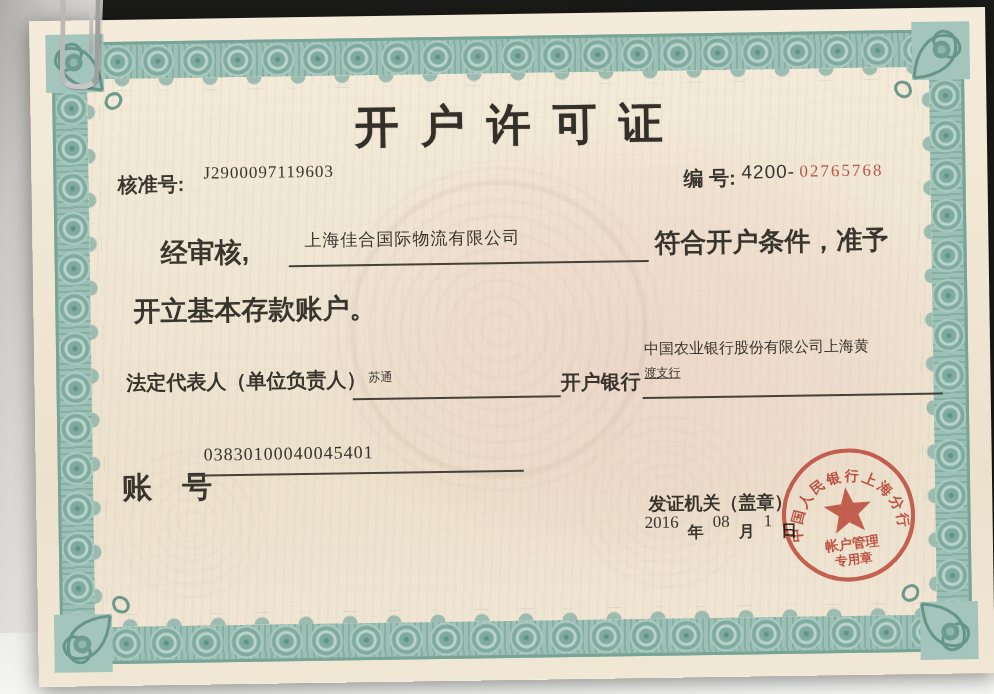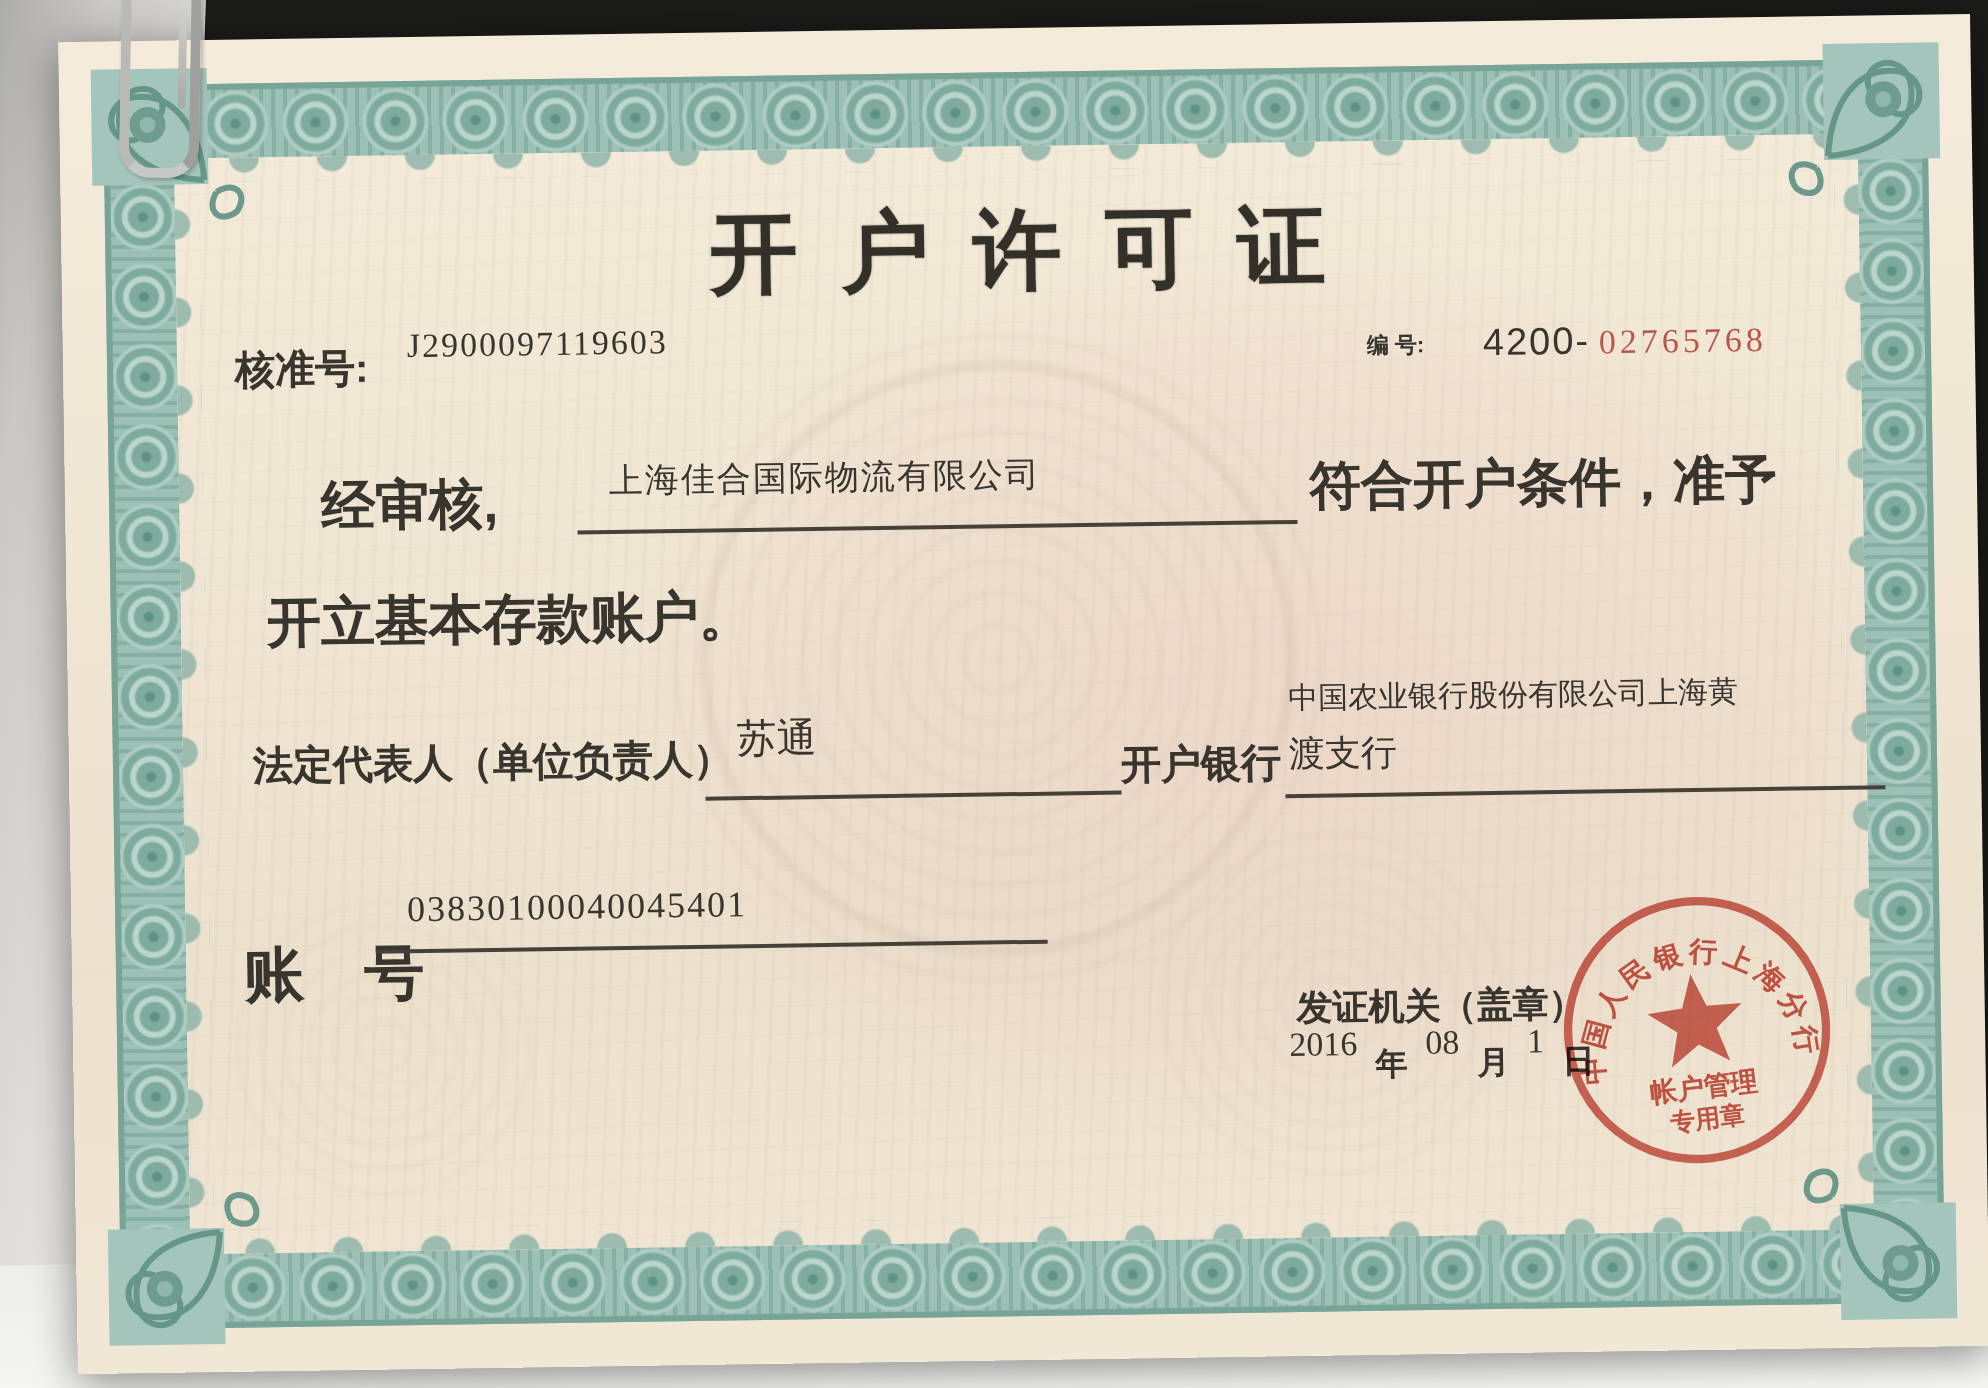--- a/index.html
+++ b/index.html
@@ -174,37 +174,37 @@
         <circle cx="30" cy="30" r="9" fill="#6f9c90"></circle>
         <circle cx="30" cy="30" r="4" fill="#8fb7ac"></circle>
       </svg>
     </div>
 
     <div class="t title">开户许可证</div>
 
     <div class="t lbl" style="left:86px;top:152px;font-size:20px;">核准号:</div>
     <div class="t serif" style="left:172px;top:145px;font-size:17px;letter-spacing:1px;">J2900097119603</div>
 
-    <div class="t lbl" style="left:652px;top:154px;font-size:11px;">编 号:</div>
+    <div class="t lbl" style="left:652px;top:154px;font-size:20px;">编 号:</div>
     <div class="t" style="left:710px;top:151px;font-size:19px;letter-spacing:1px;">4200-</div>
     <div class="t serif red" style="left:768px;top:152px;font-size:17px;letter-spacing:2px;">02765768</div>
 
     <div class="t lbl" style="left:128px;top:216px;font-size:27px;">经审核,</div>
     <div class="t serif" style="left:272px;top:212px;font-size:17px;letter-spacing:1px;">上海佳合国际物流有限公司</div>
     <div class="uline" style="left:256px;top:248px;width:360px;"></div>
     <div class="t lbl" style="left:622px;top:214px;font-size:26px;">符合开户条件，准予</div>
     <div class="t lbl" style="left:100px;top:274px;font-size:27px;">开立基本存款账户。</div>
 
     <div class="t lbl" style="left:92px;top:350px;font-size:20px;">法定代表人（单位负责人）</div>
-    <div class="t serif" style="left:334px;top:340px;font-size:20px;">苏通</div>
+    <div class="t serif" style="left:334px;top:353px;font-size:12px;">苏通</div>
     <div class="uline" style="left:318px;top:382px;width:208px;"></div>
 
     <div class="t lbl" style="left:526px;top:356px;font-size:20px;">开户银行</div>
     <div class="t serif" style="left:610px;top:328px;font-size:15px;">中国农业银行股份有限公司上海黄</div>
-    <div class="t serif" style="left:610px;top:353px;font-size:18px;">渡支行</div>
+    <div class="t serif" style="left:610px;top:353px;font-size:12px;text-decoration:underline;">渡支行</div>
     <div class="uline" style="left:608px;top:385px;width:300px;"></div>
 
     <div class="t lbl" style="left:86px;top:448px;font-size:30px;">账　号</div>
     <div class="t serif" style="left:168px;top:426px;font-size:18px;letter-spacing:1px;">03830100040045401</div>
     <div class="uline" style="left:152px;top:456px;width:336px;"></div>
 
     <div class="t lbl" style="left:612px;top:480px;font-size:18px;">发证机关（盖章）</div>
     <div class="date-row">
       <span class="date-num">2016</span>
       <span class="date-unit">年</span>

